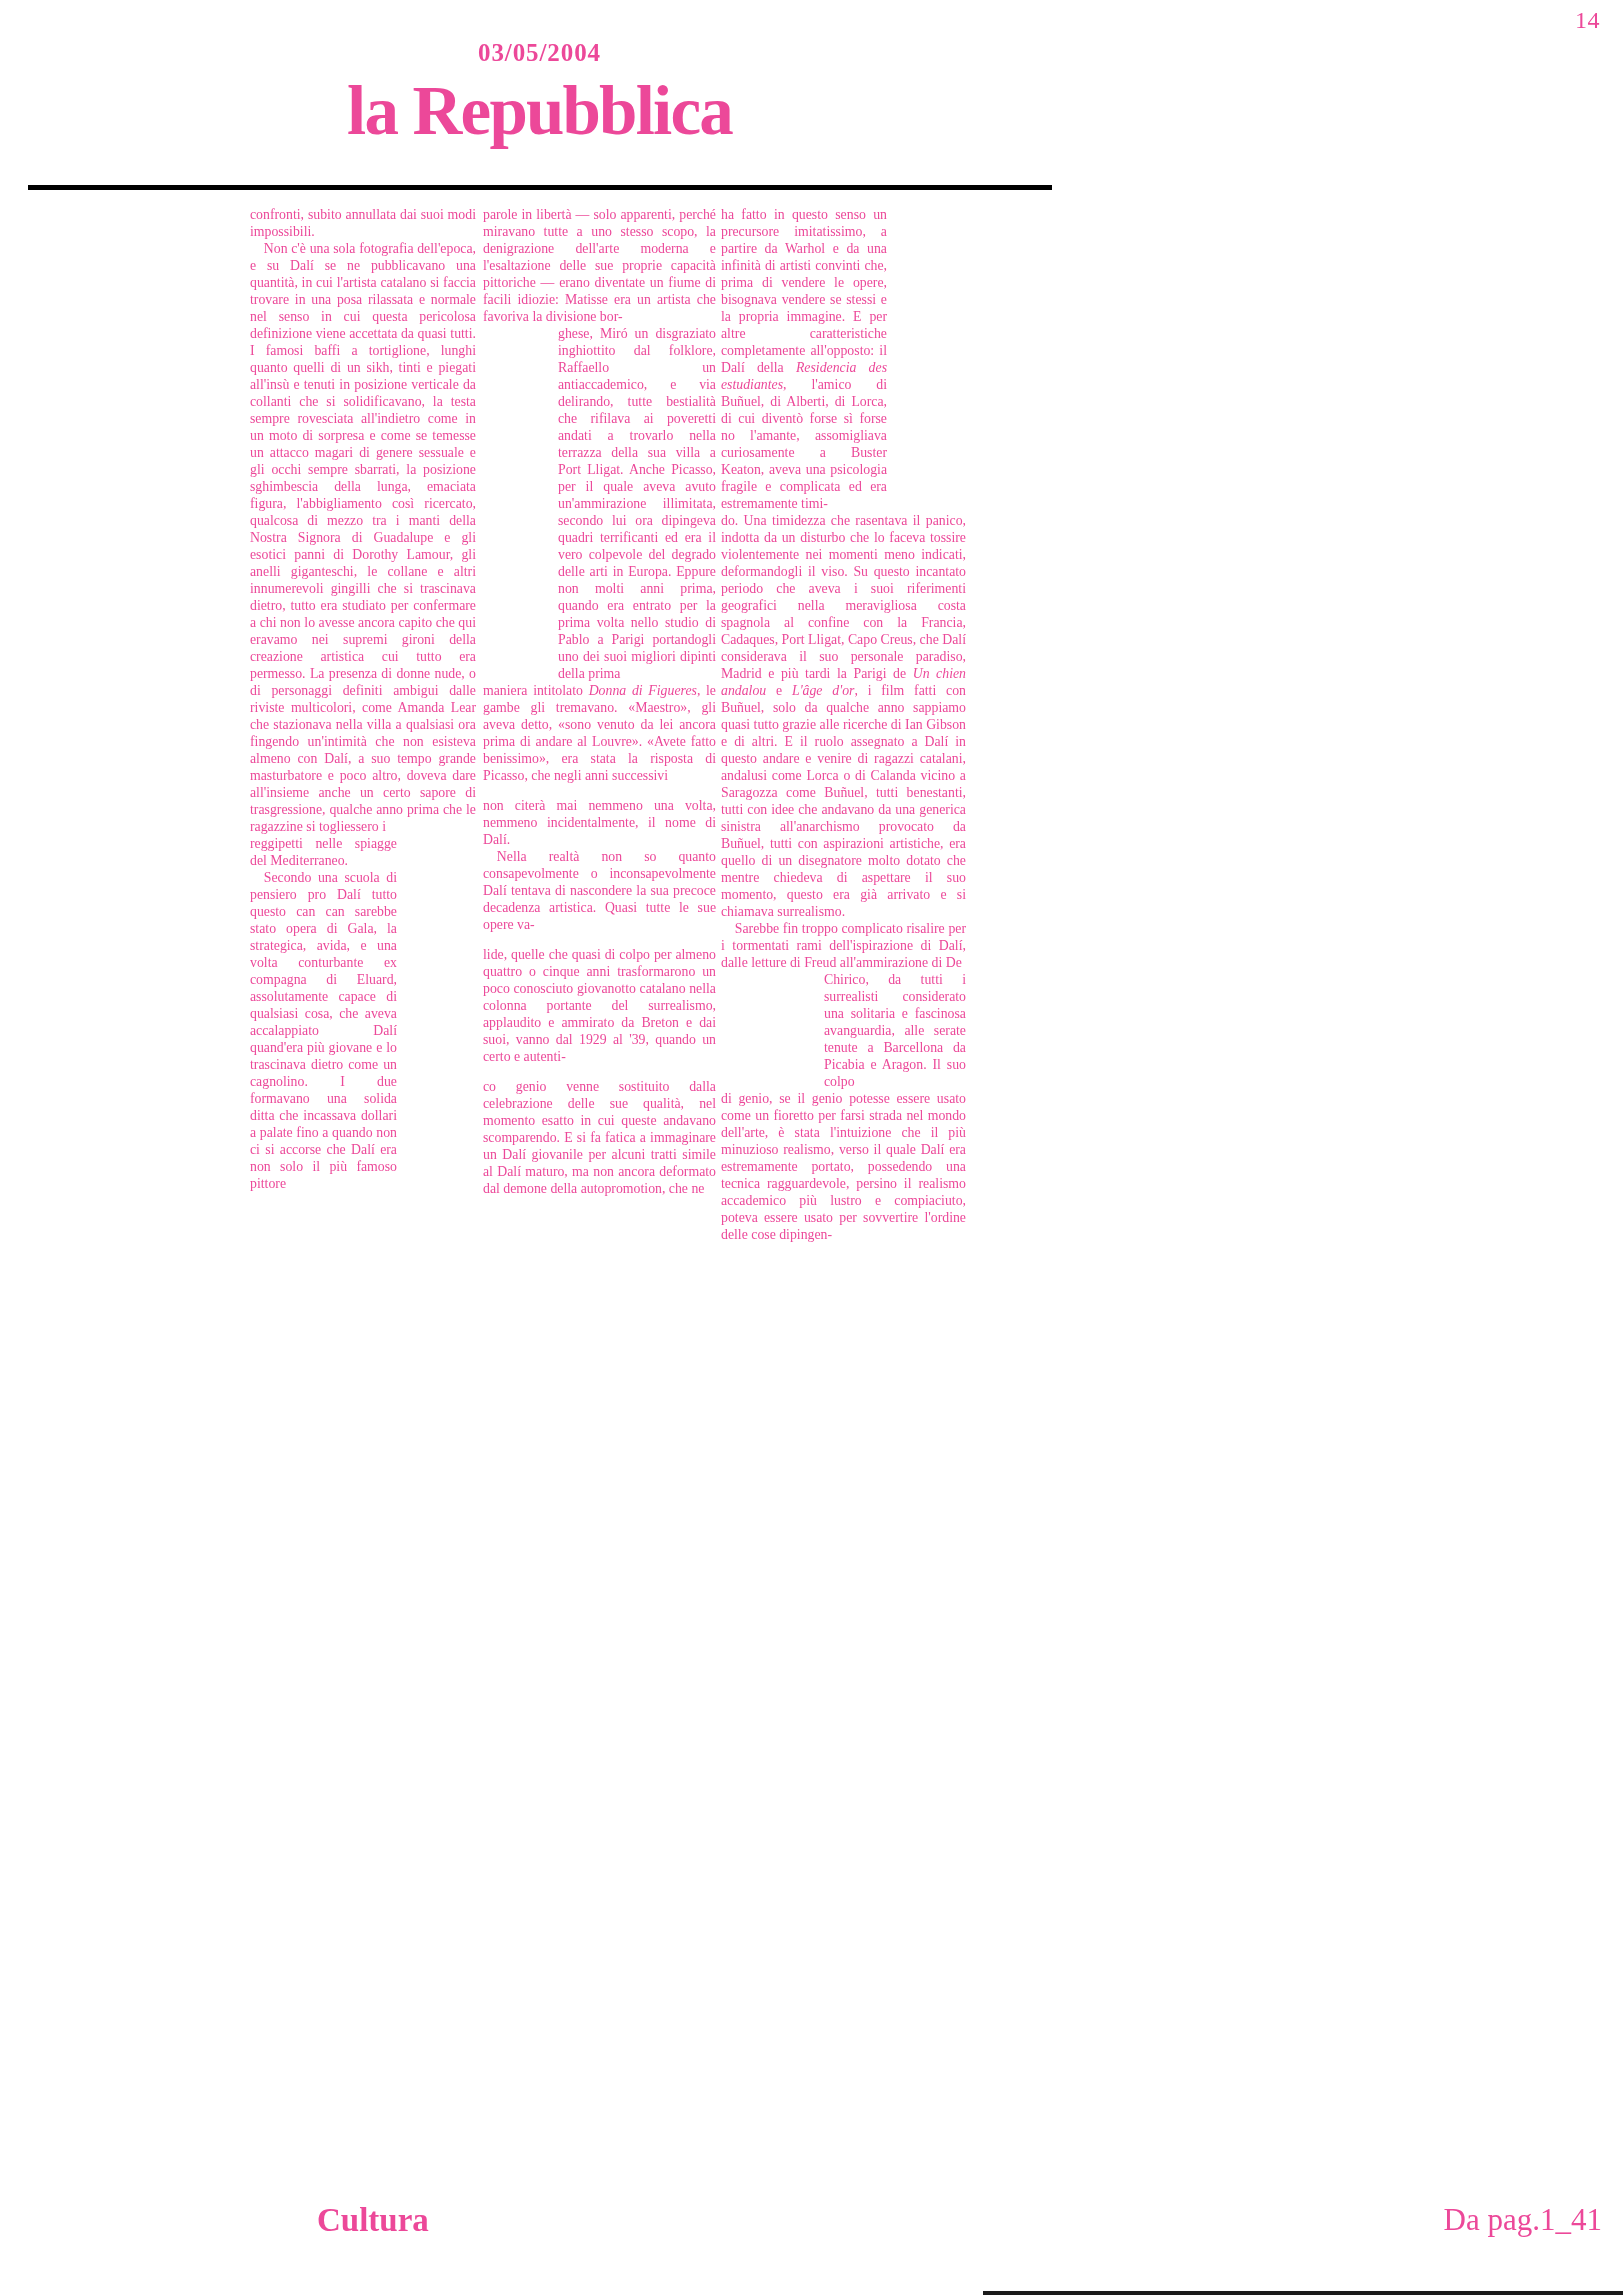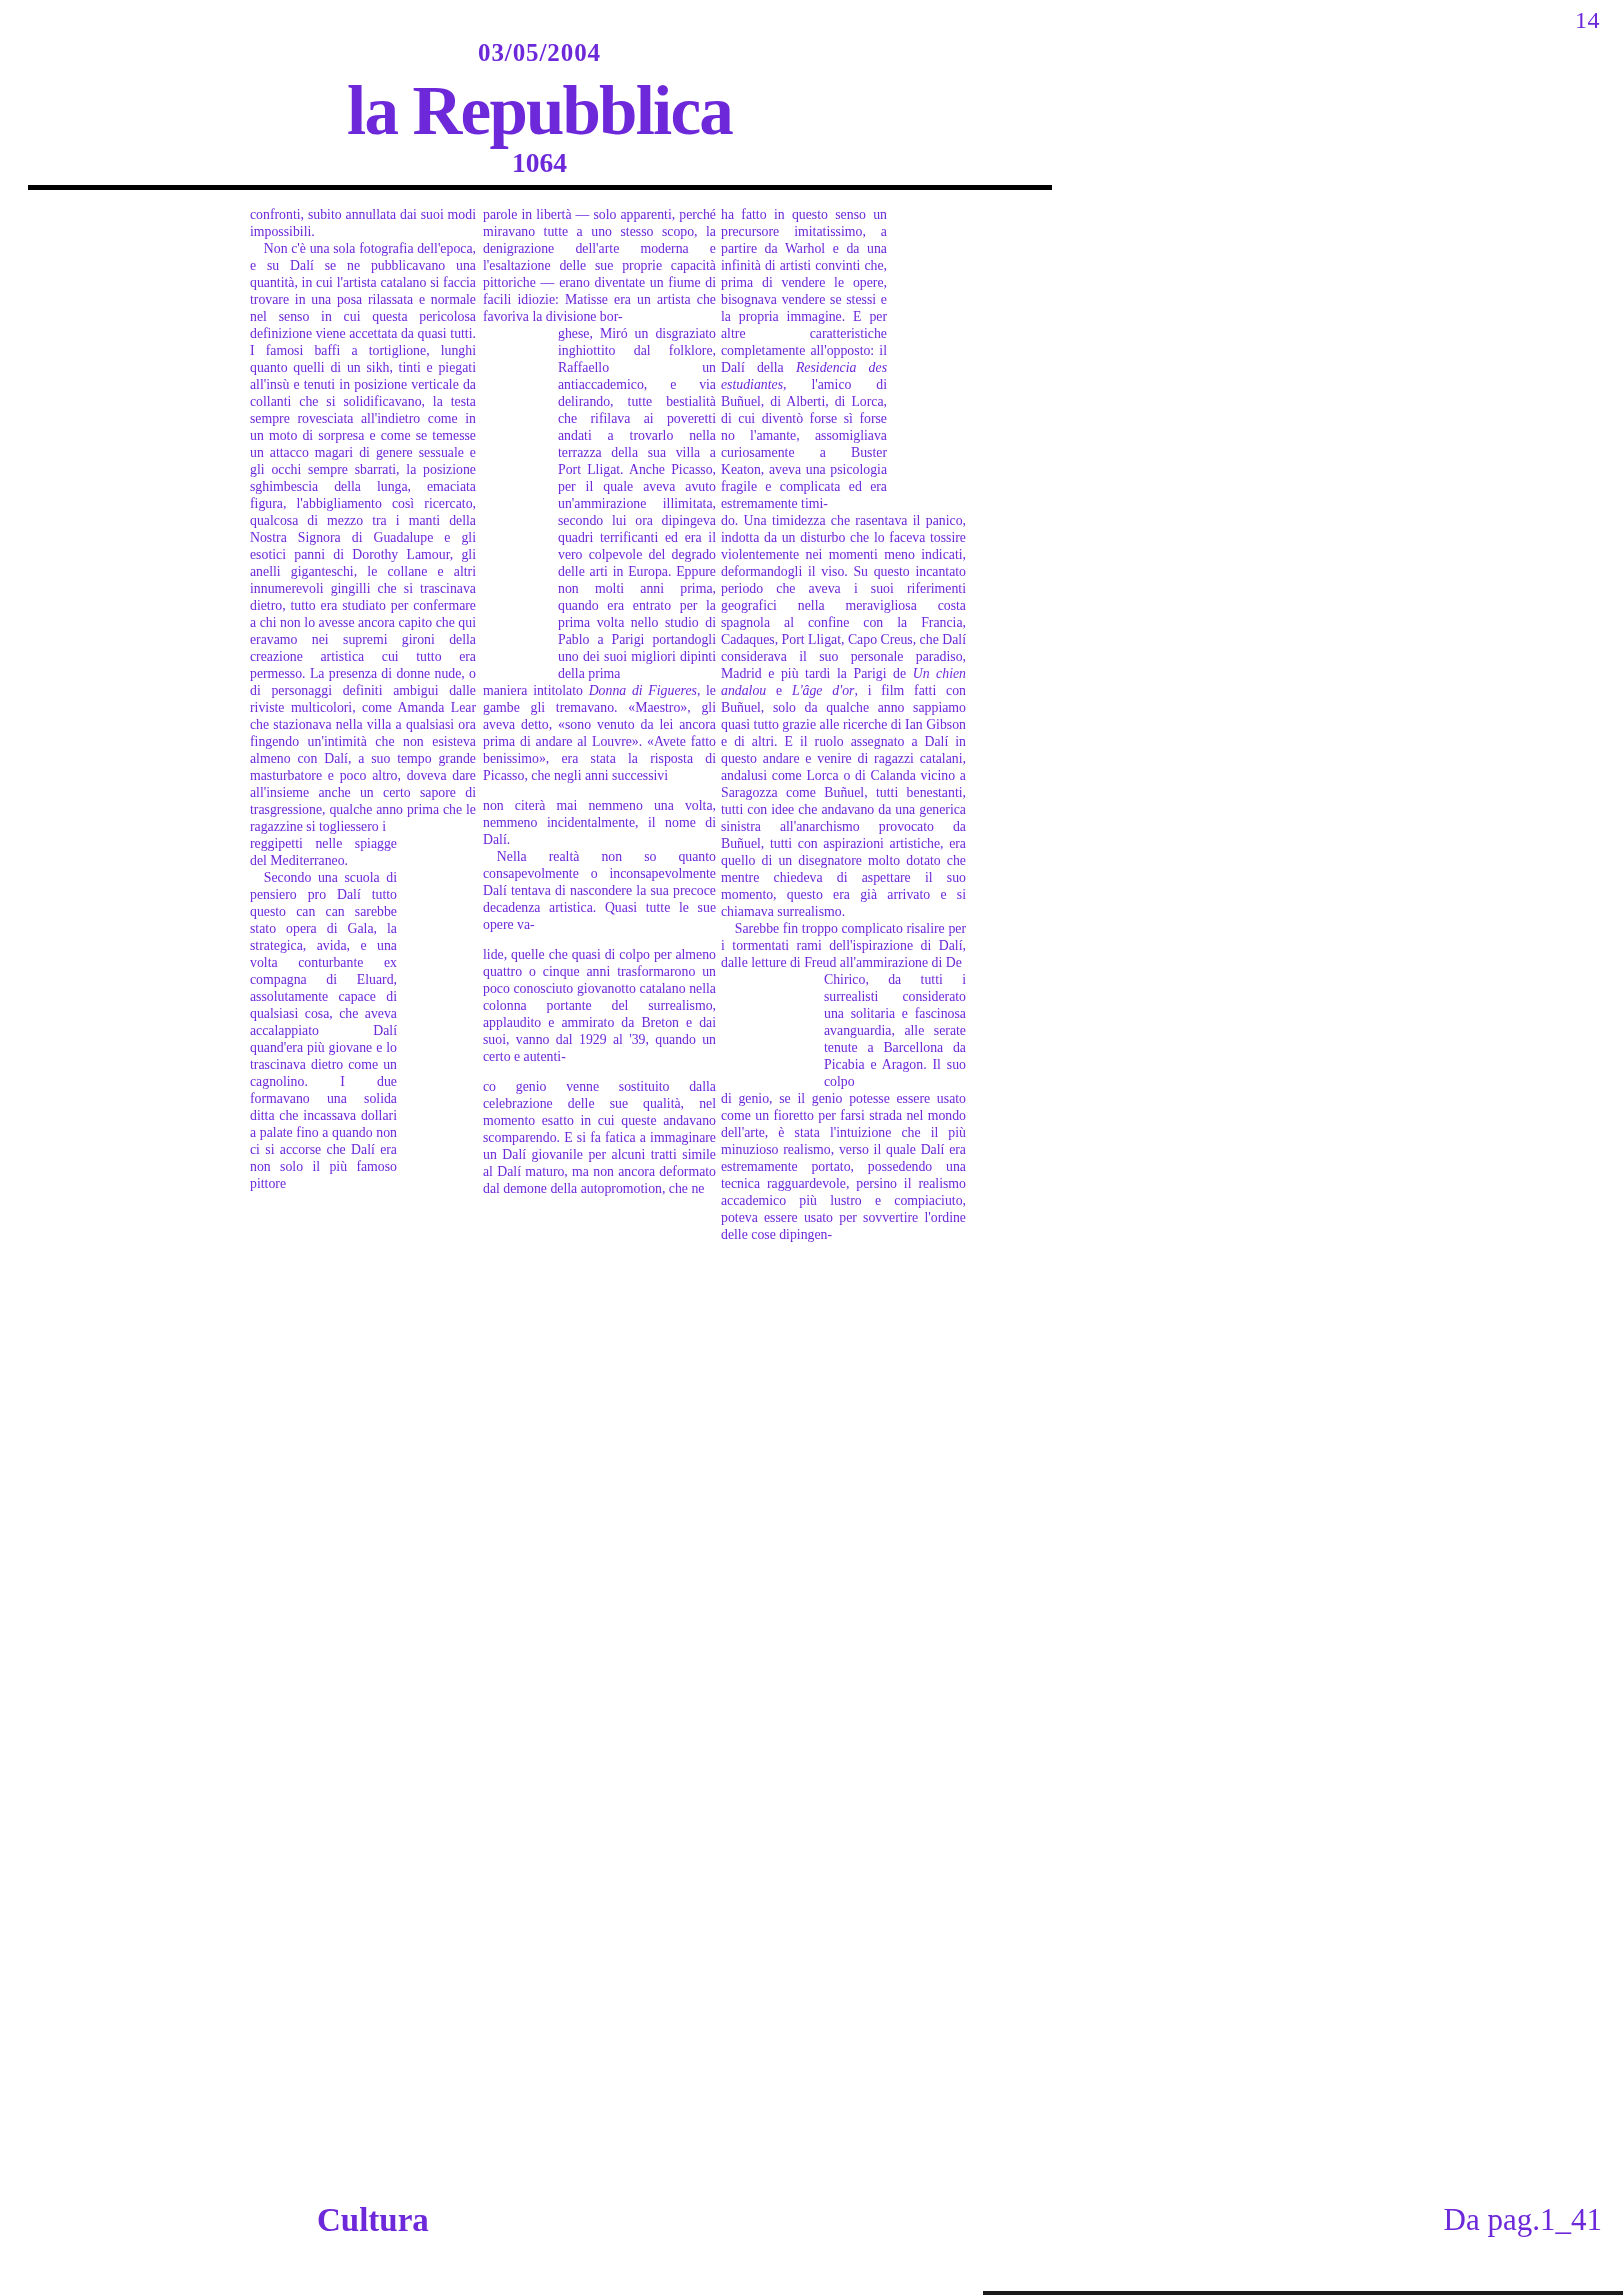--- a/index.html
+++ b/index.html
@@ -3,21 +3,21 @@
 <meta charset="utf-8">
 <title>la Repubblica — clipping</title>
 <style>
   * { margin:0; padding:0; box-sizing:border-box; }
   html, body { background:#e9e9e9; }
   .sheet {
     position:relative;
     width:1624px; height:2296px;
     margin:0 auto;
     background:#ffffff;
-    color:#6d28d9;
+    color:#ec4899;
     font-family:"Liberation Serif", serif;
     overflow:hidden;
   }
   .page-num {
     position:absolute; top:7.3px; right:24px;
     font-size:24px; letter-spacing:0.5px;
   }
   .header-date {
     position:absolute; top:39px; left:27.5px; width:1024px;
     text-align:center; font-size:25px; font-weight:bold; letter-spacing:0.9px;
@@ -66,21 +66,20 @@
 </style>
 </head>
 <body>
 
 <div class="sheet">
 
   <div class="page-num">14</div>
 
   <div class="header-date">03/05/2004</div>
   <div class="masthead">la Repubblica</div>
-  <div class="issue-num">1064</div>
   <div class="rule"></div>
 
   <div class="col col1">
     <div class="seg cont">
         <p>confronti, subito annullata dai suoi modi impossibili.</p>
         <p>Non c'è una sola fotografia dell'epoca, e su Dalí se ne pubblicavano una quantità, in cui l'artista catalano si faccia trovare in una posa rilassata e normale nel senso in cui questa pericolosa definizione viene accettata da quasi tutti. I famosi baffi a tortiglione, lunghi quanto quelli di un sikh, tinti e piegati all'insù e tenuti in posizione verticale da collanti che si solidificavano, la testa sempre rovesciata all'indietro come in un moto di sorpresa e come se temesse un attacco magari di genere sessuale e gli occhi sempre sbarrati, la posizione sghimbescia della lunga, emaciata figura, l'abbigliamento così ricercato, qualcosa di mezzo tra i manti della Nostra Signora di Guadalupe e gli esotici panni di Dorothy Lamour, gli anelli giganteschi, le collane e altri innumerevoli gingilli che si trascinava dietro, tutto era studiato per confermare a chi non lo avesse ancora capito che qui eravamo nei supremi gironi della creazione artistica cui tutto era permesso. La presenza di donne nude, o di personaggi definiti ambigui dalle riviste multicolori, come Amanda Lear che stazionava nella villa a qualsiasi ora fingendo un'intimità che non esisteva almeno con Dalí, a suo tempo grande masturbatore e poco altro, doveva dare all'insieme anche un certo sapore di trasgressione, qualche anno prima che le ragazzine si togliessero i</p>
       </div>
     <div class="seg cont narrow-r">
         <p>reggipetti nelle spiagge del Mediterraneo.</p>
         <p>Secondo una scuola di pensiero pro Dalí tutto questo can can sarebbe stato opera di Gala, la strategica, avida, e una volta conturbante ex compagna di Eluard, assolutamente capace di qualsiasi cosa, che aveva accalappiato Dalí quand'era più giovane e lo trascinava dietro come un cagnolino. I due formavano una solida ditta che incassava dollari a palate fino a quando non ci si accorse che Dalí era non solo il più famoso pittore</p>

